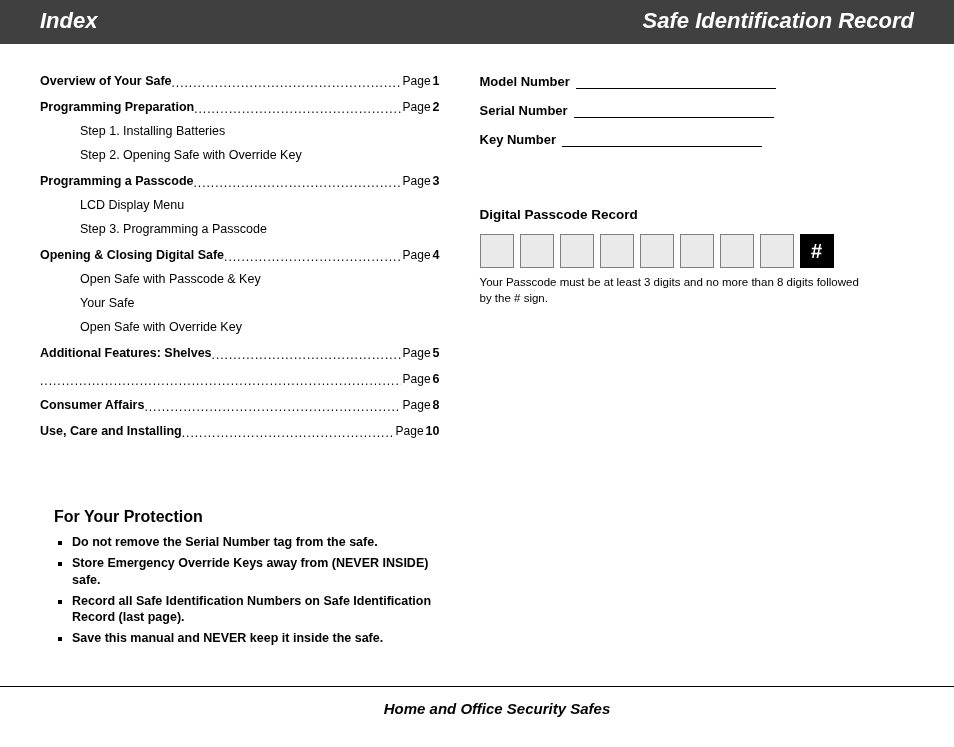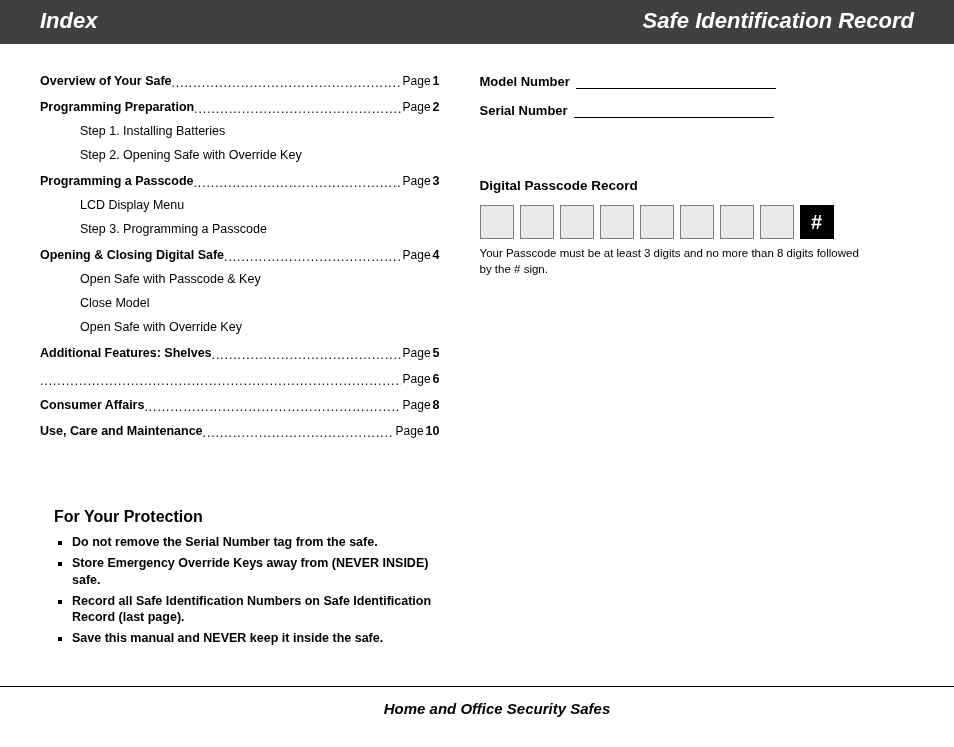--- a/index.html
+++ b/index.html
@@ -91,21 +91,21 @@
         </div>
         <div class="idx-section">
           <div class="idx-row">
             <span class="idx-title">Opening &amp; Closing Digital Safe</span>
             <span> </span>
             <span class="idx-dots"></span>
             <span class="idx-page-word"> Page</span>
             <span class="idx-page-num"> 4</span>
           </div>
           <div class="idx-sub">Open Safe with Passcode &amp; Key</div>
-          <div class="idx-sub">Close Model</div>
+          <div class="idx-sub">Your Safe</div>
           <div class="idx-sub">Open Safe with Override Key</div>
         </div>
         <div class="idx-section">
           <div class="idx-row">
             <span class="idx-title">Additional Features: Shelves</span>
             <span> </span>
             <span class="idx-dots"></span>
             <span class="idx-page-word"> Page</span>
             <span class="idx-page-num"> 5</span>
           </div>
@@ -122,21 +122,21 @@
           <div class="idx-row">
             <span class="idx-title">Consumer Affairs</span>
             <span> </span>
             <span class="idx-dots"></span>
             <span class="idx-page-word"> Page</span>
             <span class="idx-page-num"> 8</span>
           </div>
         </div>
         <div class="idx-section">
           <div class="idx-row">
-            <span class="idx-title">Use, Care and Maintenance</span>
+            <span class="idx-title">Use, Care and Installing</span>
             <span> </span>
             <span class="idx-dots"></span>
             <span class="idx-page-word"> Page</span>
             <span class="idx-page-num"> 10</span>
           </div>
         </div>
       </div>
 
     <div class="protection">
       <div class="protection-title">For Your Protection</div>
@@ -152,20 +152,24 @@
   <div class="col-right">
     <div id="record-fields">
         <div class="rec-line">
           <span class="rec-label">Model Number</span>
           <span class="rec-underline"></span>
         </div>
         <div class="rec-line">
           <span class="rec-label">Serial Number</span>
           <span class="rec-underline"></span>
         </div>
+        <div class="rec-line">
+          <span class="rec-label">Key Number</span>
+          <span class="rec-underline"></span>
+        </div>
       </div>
 
     <div class="passcode-heading">Digital Passcode Record</div>
     <div class="passcode-boxes" id="passcode-boxes">
         <div class="pass-box"></div>
         <div class="pass-box"></div>
         <div class="pass-box"></div>
         <div class="pass-box"></div>
         <div class="pass-box"></div>
         <div class="pass-box"></div>

